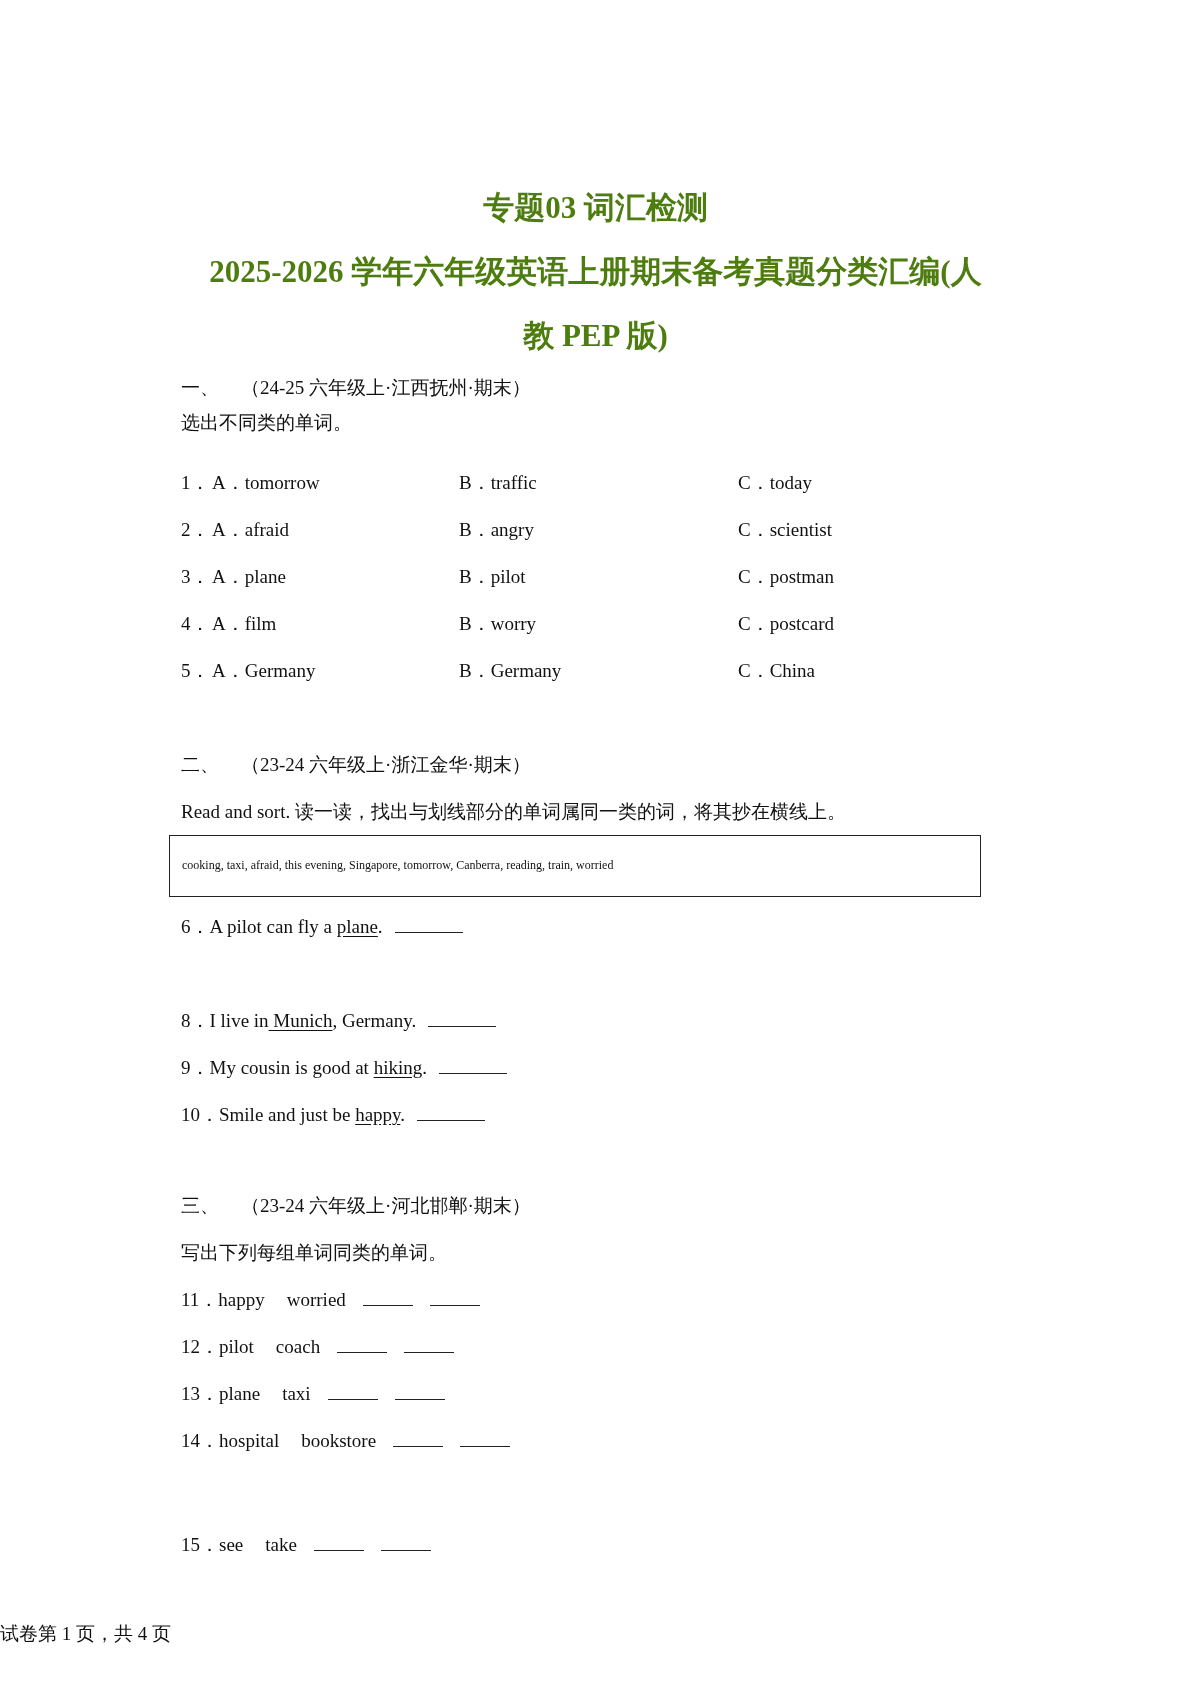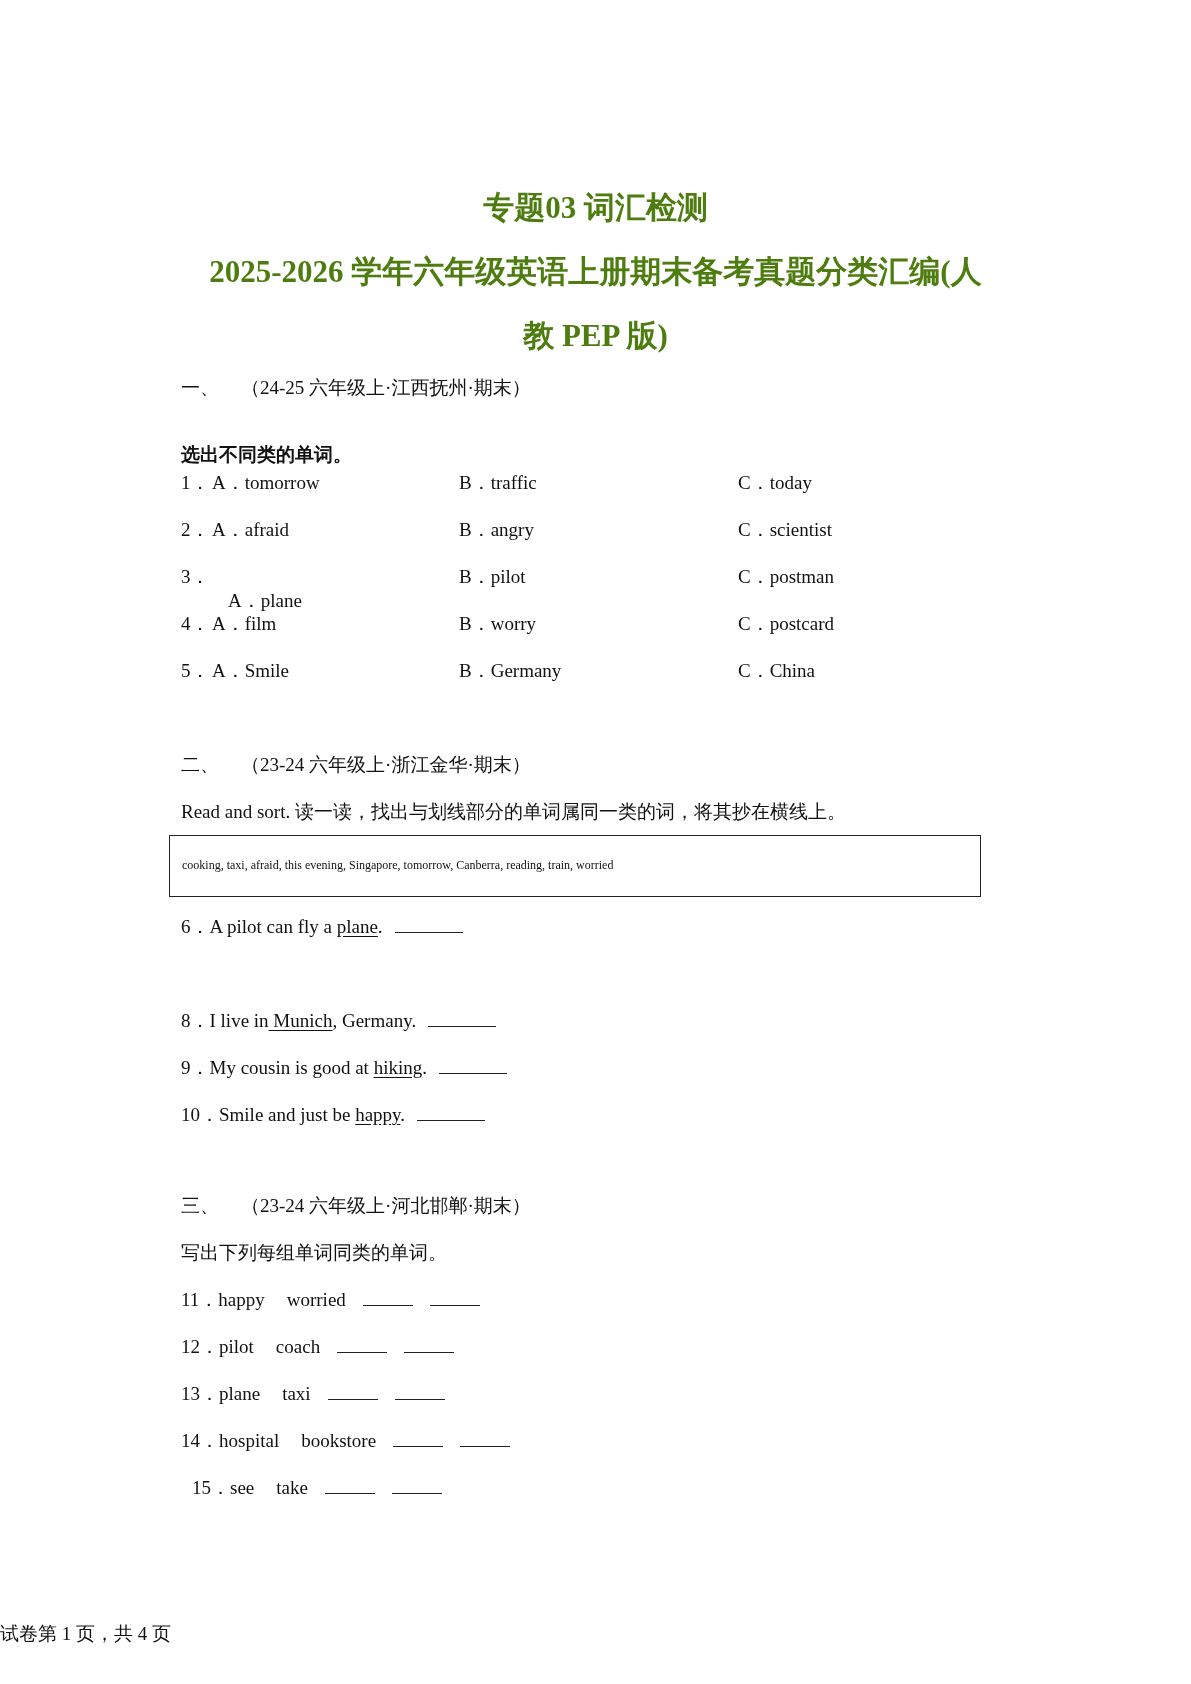--- a/index.html
+++ b/index.html
@@ -29,49 +29,49 @@
 
 <div class="page">
 
   <div class="title t1">专题03 词汇检测</div>
   <div class="title t2">2025-2026  学年六年级英语上册期末备考真题分类汇编(人</div>
   <div class="title t3">教 PEP 版)</div>
 
   <div class="line" style="top:375px;">
     <span class="sec-num">一、</span><span>（24-25 六年级上·江西抚州·期末）</span>
   </div>
-  <div class="line" style="top:442px;font-weight:bold;">选出不同类的单词。</div>
+  <div class="line" style="top:410px;">选出不同类的单词。</div>
 
   <div>
     <span class="opt" style="left:181px;top:470px;">1．</span>
     <span class="opt" style="left:212px;top:470px;">A．tomorrow</span>
     <span class="opt" style="left:459px;top:470px;">B．traffic</span>
     <span class="opt" style="left:738px;top:470px;">C．today</span>
   </div>
   <div>
     <span class="opt" style="left:181px;top:517px;">2．</span>
     <span class="opt" style="left:212px;top:517px;">A．afraid</span>
     <span class="opt" style="left:459px;top:517px;">B．angry</span>
     <span class="opt" style="left:738px;top:517px;">C．scientist</span>
   </div>
   <div>
     <span class="opt" style="left:181px;top:564px;">3．</span>
-    <span class="opt" style="left:212px;top:588px;margin-left:16px;">A．plane</span>
+    <span class="opt" style="left:212px;top:564px;">A．plane</span>
     <span class="opt" style="left:459px;top:564px;">B．pilot</span>
     <span class="opt" style="left:738px;top:564px;">C．postman</span>
   </div>
   <div>
     <span class="opt" style="left:181px;top:611px;">4．</span>
     <span class="opt" style="left:212px;top:611px;">A．film</span>
     <span class="opt" style="left:459px;top:611px;">B．worry</span>
     <span class="opt" style="left:738px;top:611px;">C．postcard</span>
   </div>
   <div>
     <span class="opt" style="left:181px;top:658px;">5．</span>
-    <span class="opt" style="left:212px;top:658px;">A．Smile</span>
+    <span class="opt" style="left:212px;top:658px;">A．Germany</span>
     <span class="opt" style="left:459px;top:658px;">B．Germany</span>
     <span class="opt" style="left:738px;top:658px;">C．China</span>
   </div>
 
   <div class="line" style="top:752px;">
     <span class="sec-num">二、</span><span>（23-24 六年级上·浙江金华·期末）</span>
   </div>
   <div class="line" style="top:799px;">Read and sort.  读一读，找出与划线部分的单词属同一类的词，将其抄在横线上。</div>
 
   <div class="wordbox">
@@ -101,18 +101,18 @@
   </div>
   <div class="line" style="top:1334px;">
     <span>12．</span><span>pilot</span><span class="gap"></span><span>coach</span><span class="blank b5"></span><span class="blank b5"></span>
   </div>
   <div class="line" style="top:1381px;">
     <span>13．</span><span>plane</span><span class="gap"></span><span>taxi</span><span class="blank b5"></span><span class="blank b5"></span>
   </div>
   <div class="line" style="top:1428px;">
     <span>14．</span><span>hospital</span><span class="gap"></span><span>bookstore</span><span class="blank b5"></span><span class="blank b5"></span>
   </div>
-  <div class="line" style="top:1475px;margin-left:11px;">
+  <div class="line" style="top:1532px;">
     <span>15．</span><span>see</span><span class="gap"></span><span>take</span><span class="blank b5"></span><span class="blank b5"></span>
   </div>
 
   <div class="footer">试卷第 1 页，共 4 页</div>
 </div>
 
 </body></html>

